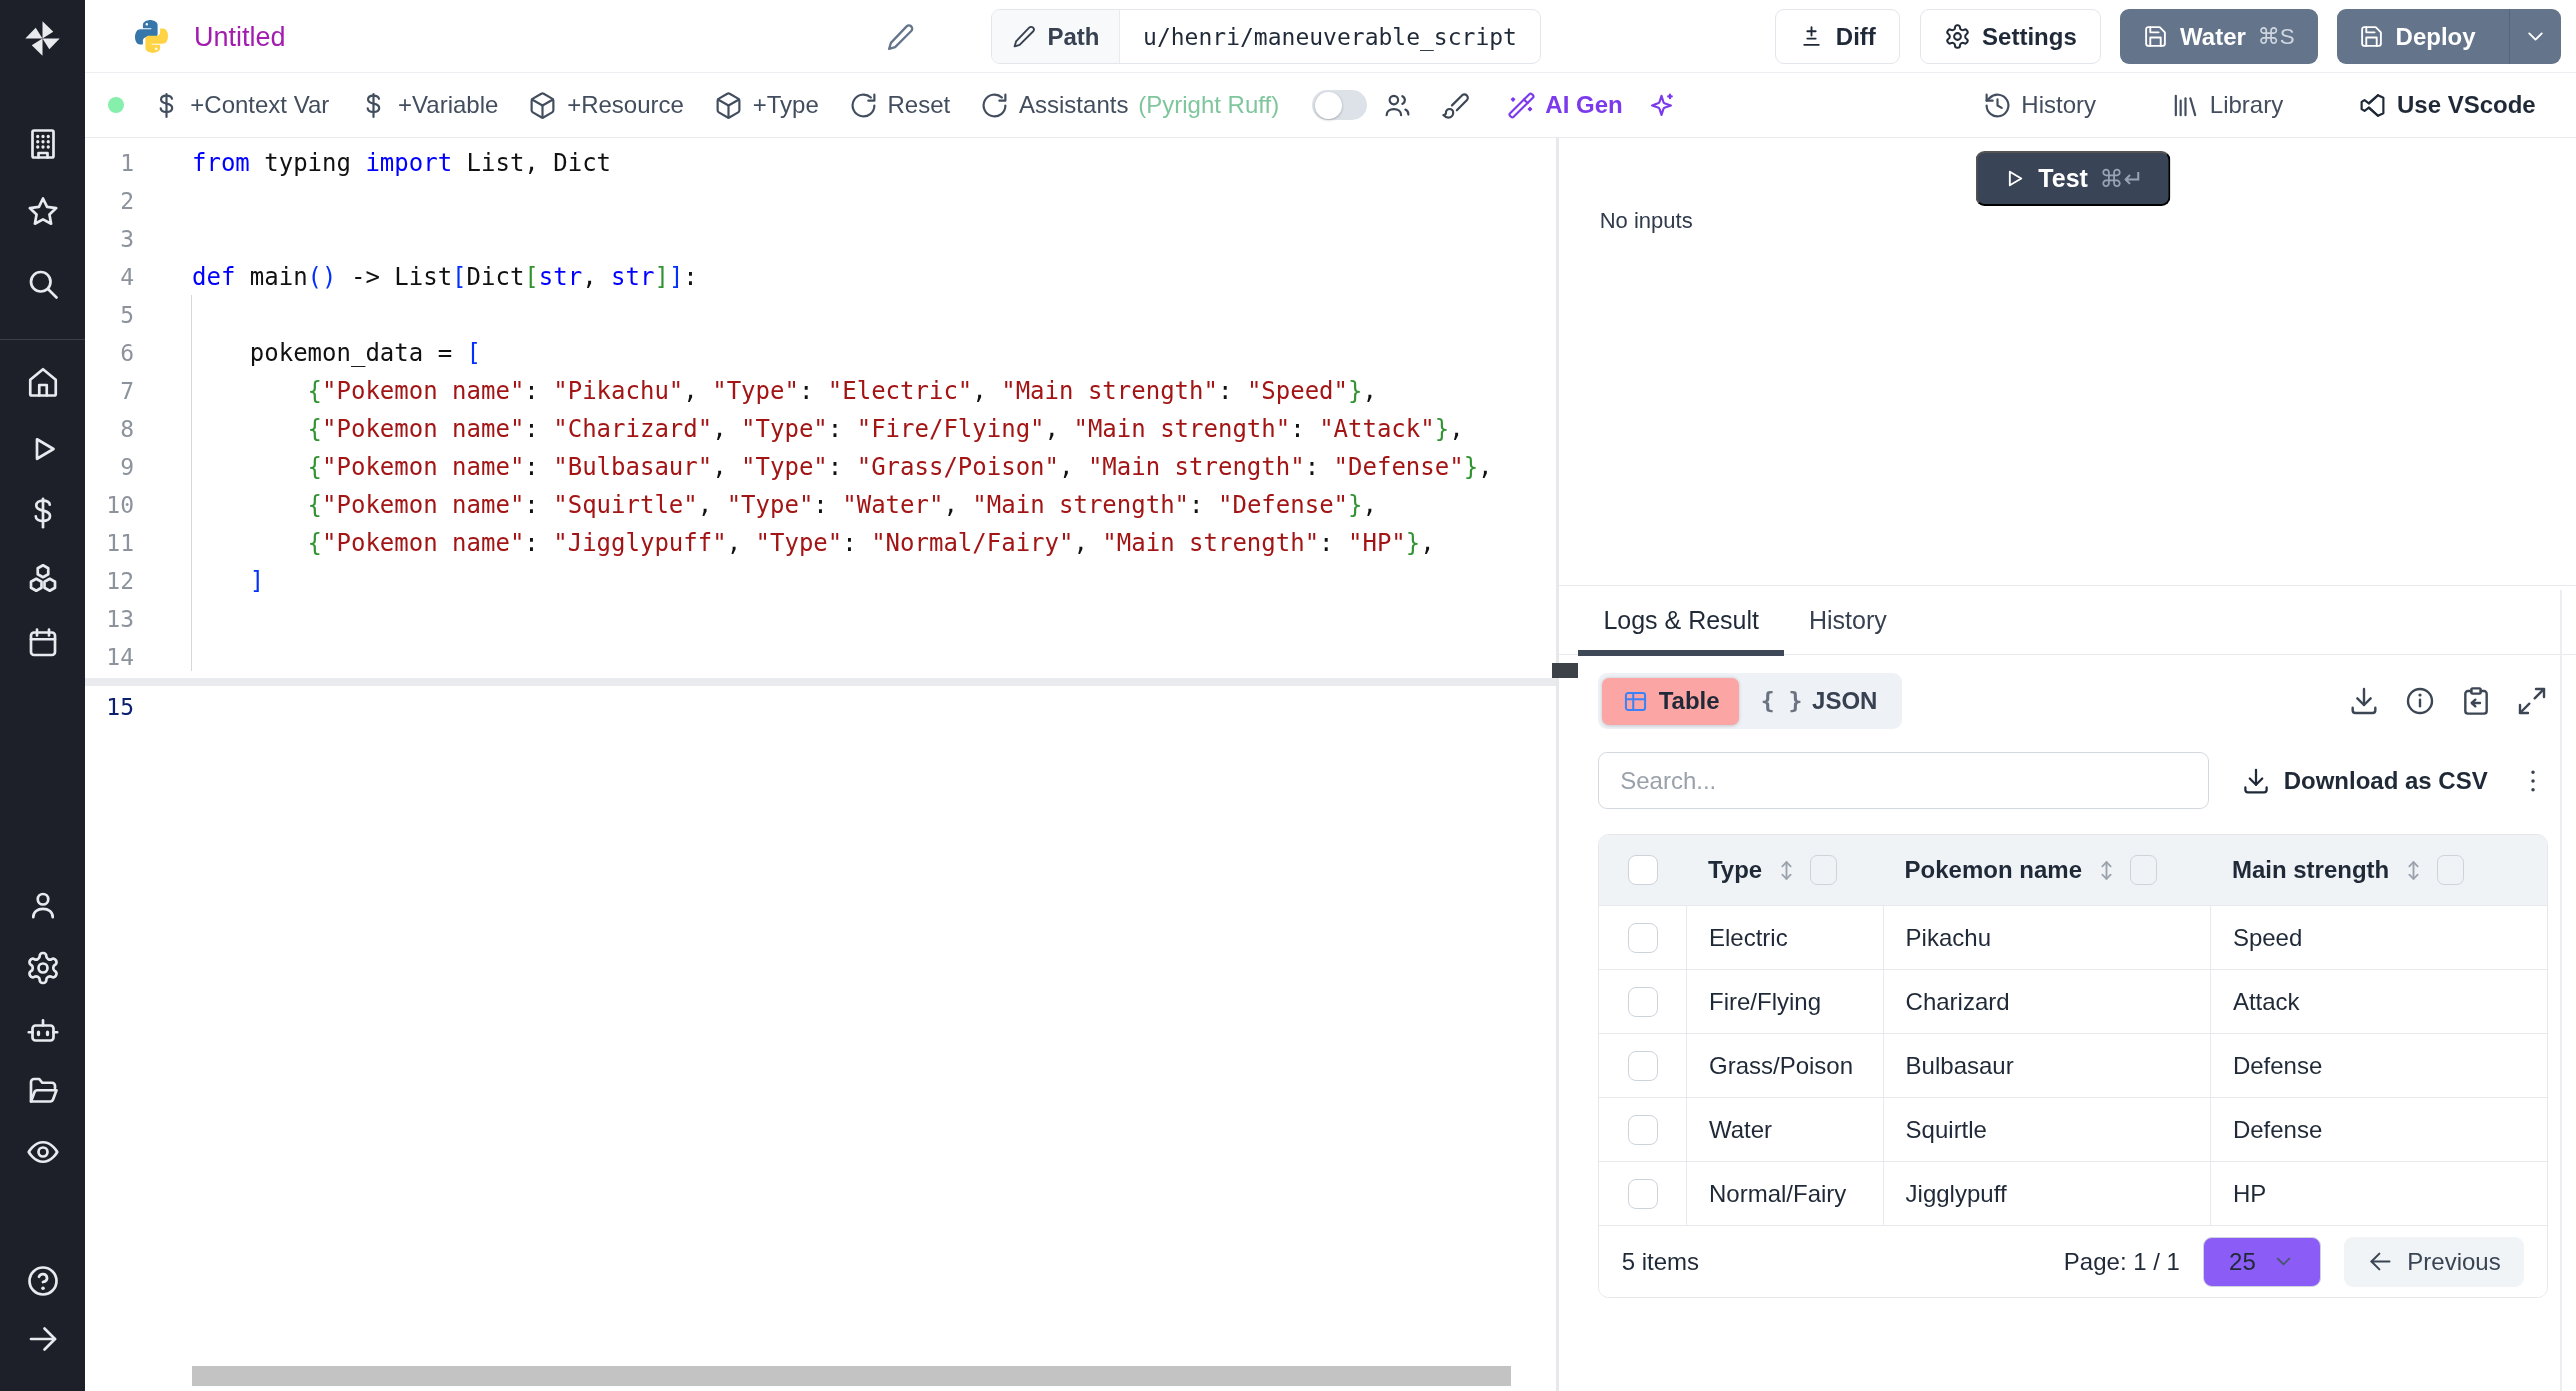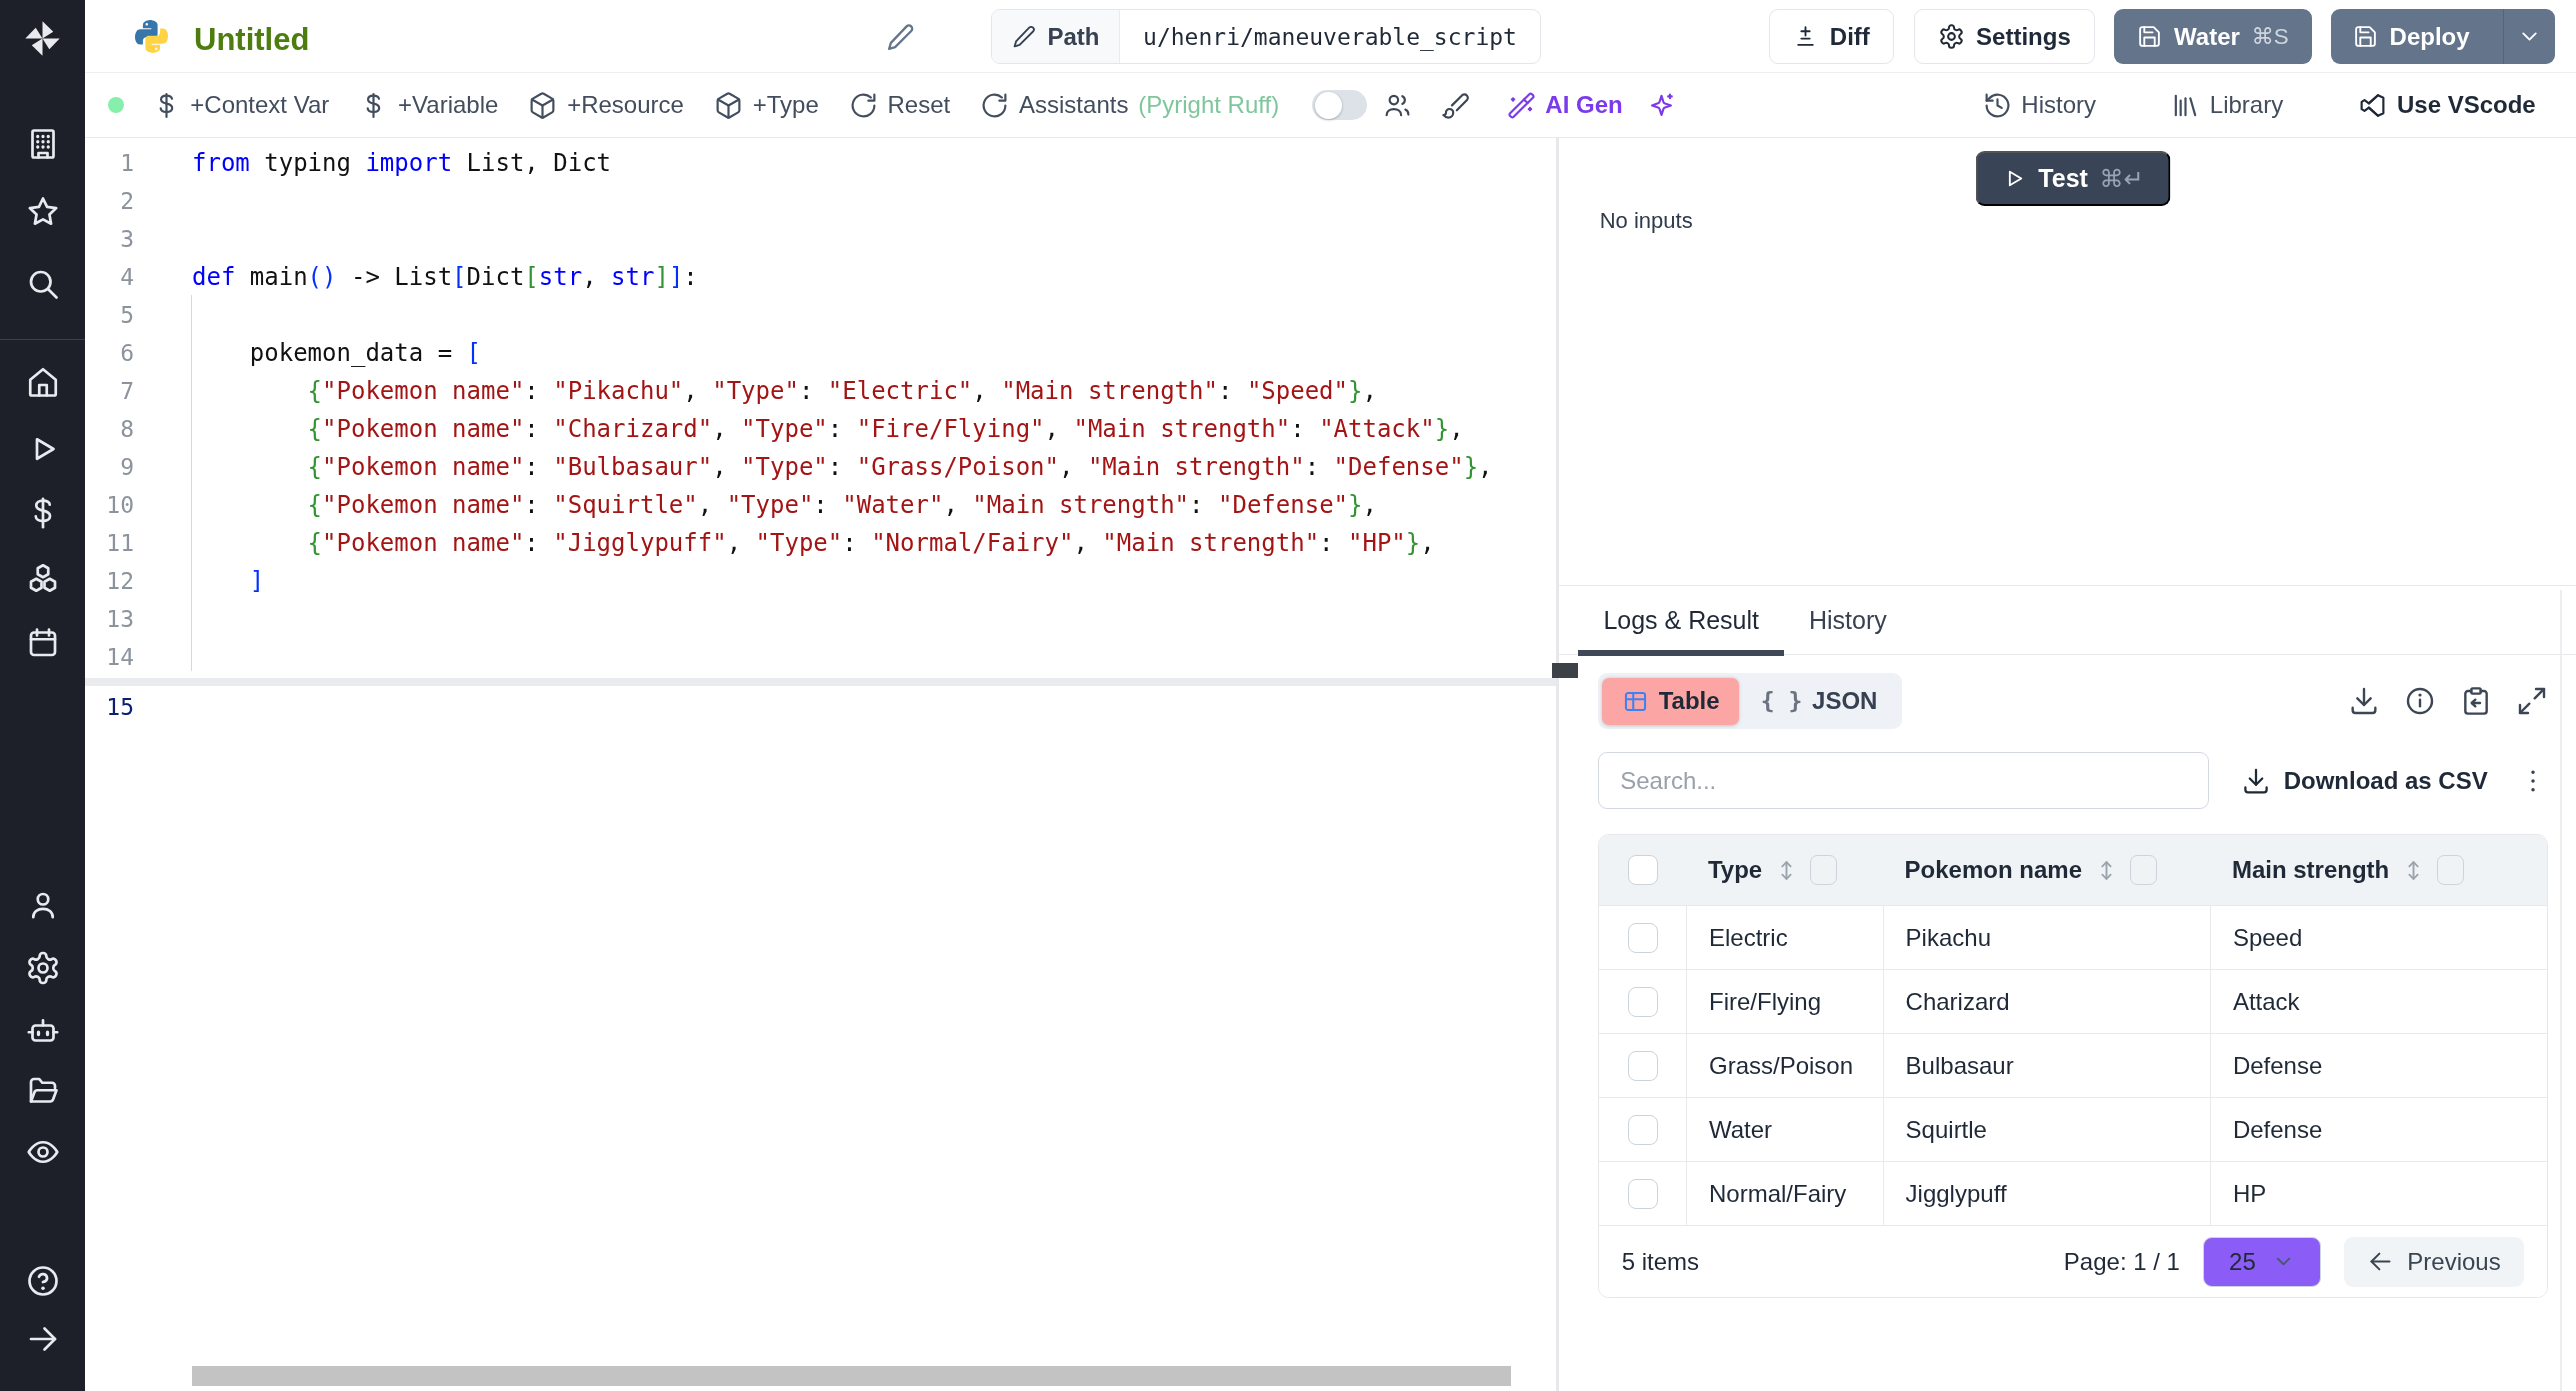--- a/index.html
+++ b/index.html
@@ -15,28 +15,28 @@
 
   
   .sb-logo{margin-top:10.7px;width:50px;height:55px;display:flex;align-items:center;justify-content:center}
   .sb-ic{width:38px;height:38px;color:#e7eaee;display:flex;align-items:center;justify-content:center;cursor:pointer}
   .sb-ic svg{width:36px;height:36px}
   .sb-div{width:85px;height:1.8px;background:#3a3f4a}
 
   
   .topbar{height:73px;position:relative;border-bottom:0.9px solid #edeff2;flex-shrink:0}
   .py-logo{position:absolute;left:47px;top:17px;width:39px;height:39px}
-  .doc-title{position:absolute;left:109px;top:21.5px;font-size:31px;font-weight:700;color:#4d7c0f}
+  .doc-title{position:absolute;left:109px;top:21.5px;font-size:27px;font-weight:400;color:#a21caf}
   .pencil-top{position:absolute;left:801px;top:21.5px;color:#64748b}
   .path{position:absolute;left:906px;top:9px;height:55px;display:flex;align-items:center;
     border:1.3px solid #e3e6ea;border-radius:9px;overflow:hidden;background:#fff;cursor:pointer}
   .path-label{display:flex;gap:10.7px;align-items:center;background:#f7f9fb;padding:0 19.7px;height:100%;
     font-size:24px;font-weight:600;color:#374151;border-right:1.3px solid #e9ecef}
   .path-value{padding:0 23px;font-family:"DejaVu Sans Mono",monospace;font-size:23px;color:#1f2937}
-  .top-right{position:absolute;right:32px;top:9px;display:flex;gap:19.7px}
+  .top-right{position:absolute;right:26px;top:9px;display:flex;gap:19.7px}
   .btn{height:55px;border:1.3px solid #e3e6ea;border-radius:9px;background:#fff;display:flex;
     align-items:center;gap:11.6px;padding:0 23px;font-size:24px;font-weight:600;color:#1f2937;cursor:pointer}
   .btn-slate{background:#64748b;border:none;color:#fff}
   .kbd{color:#cfd6e0;font-weight:500;font-size:22.4px}
   .deploy{padding:0;overflow:hidden}
   .deploy-main{display:flex;align-items:center;gap:11.6px;padding:0 21.5px;height:100%}
   .deploy-caret{display:flex;align-items:center;justify-content:center;width:52px;height:100%;
     border-left:1.8px solid #55657c}
 
   

